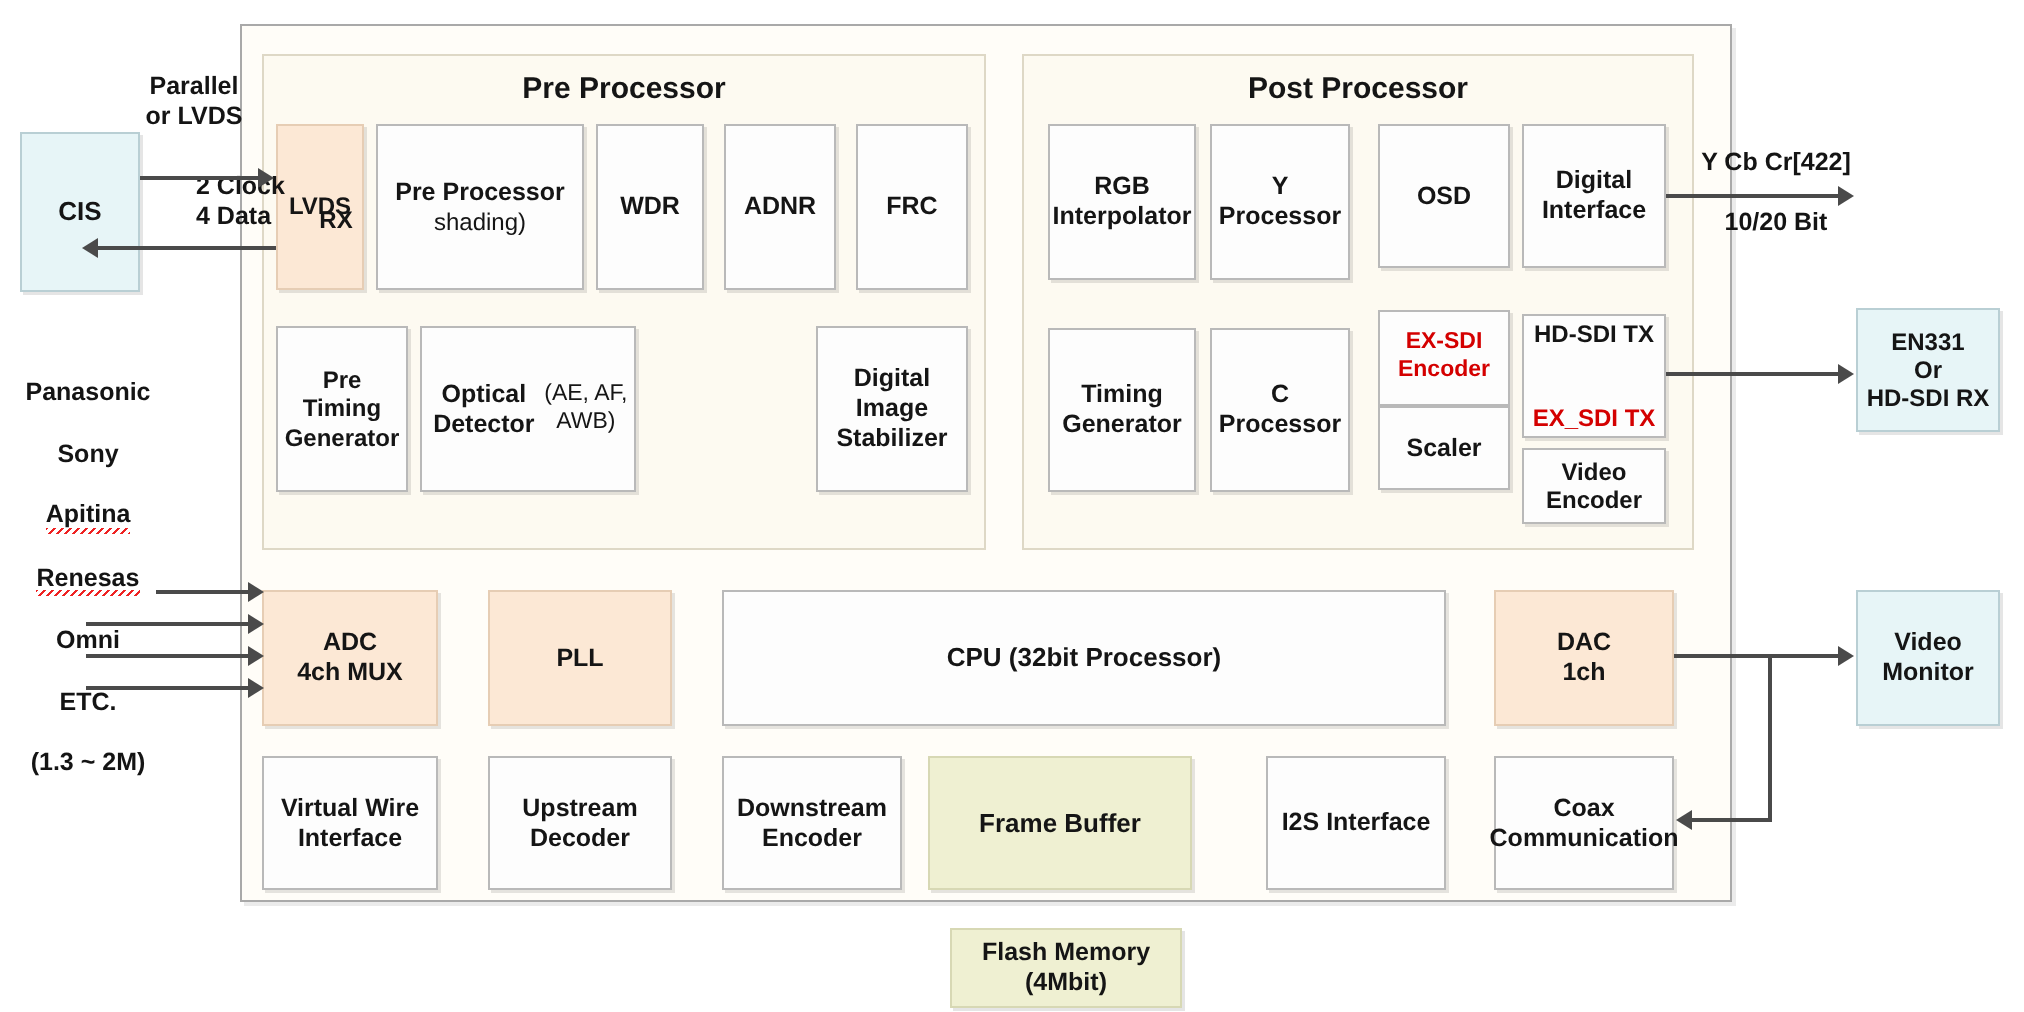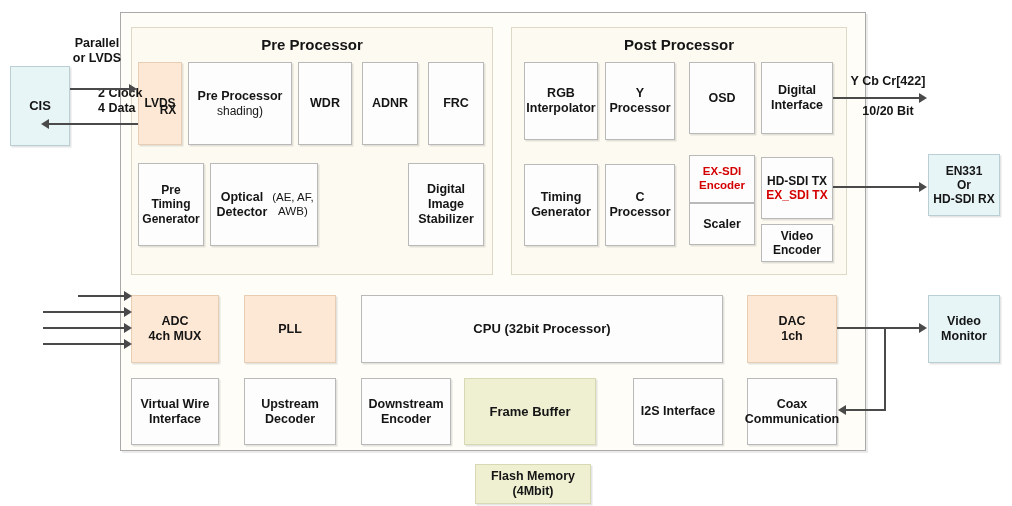--- a/index.html
+++ b/index.html
@@ -186,21 +186,21 @@
 
   <div class="box plain red" style="left:689px;top:155px;width:66px;height:48px;font-size:11.5px;white-space:pre-line;">
     <span>EX-SDI
 Encoder</span>
   </div>
 
   <div class="box plain" style="left:689px;top:203px;width:66px;height:42px;font-size:12.5px;">
     <span>Scaler</span>
   </div>
 
-  <div class="box plain" style="left:761px;top:157px;width:72px;height:62px;font-size:12px;flex-direction:column;">
+  <div class="box plain" style="left:761px;top:157px;width:72px;height:62px;font-size:12px;flex-direction:column;justify-content:space-between;">
     <span>HD-SDI TX</span>
     <span class="red" style="font-weight:bold;">EX_SDI TX</span>
   </div>
 
   <div class="box plain" style="left:761px;top:224px;width:72px;height:38px;font-size:12px;white-space:pre-line;">
     <span>Video
 Encoder</span>
   </div>
 
   <div class="box peach" style="left:131px;top:295px;width:88px;height:68px;font-size:12.5px;flex-direction:column;">
@@ -251,20 +251,29 @@
 
   <div class="box olive" style="left:475px;top:464px;width:116px;height:40px;font-size:12.5px;flex-direction:column;">
     <span>Flash Memory</span>
     <span>(4Mbit)</span>
   </div>
 
   <div class="box cyan" style="left:10px;top:66px;width:60px;height:80px;font-size:13px;">
     <span>CIS</span>
   </div>
 
+  <div class="lbl" style="left:0px;top:174px;width:88px;font-size:12.5px;line-height:1.22;">
+    <div>Panasonic</div>
+    <div>Sony</div>
+    <div><span class="squig">Apitina</span></div>
+    <div><span class="squig">Renesas</span></div>
+    <div>Omni</div>
+    <div>ETC.</div>
+    <div>(1.3 ~ 2M)</div>
+  </div>
 
 
   <div class="box cyan" style="left:928px;top:154px;width:72px;height:62px;font-size:12px;flex-direction:column;">
     <span>EN331</span>
     <span>Or</span>
     <span>HD-SDI RX</span>
   </div>
 
   <div class="box cyan" style="left:928px;top:295px;width:72px;height:68px;font-size:12.5px;flex-direction:column;">
     <span>Video</span>

